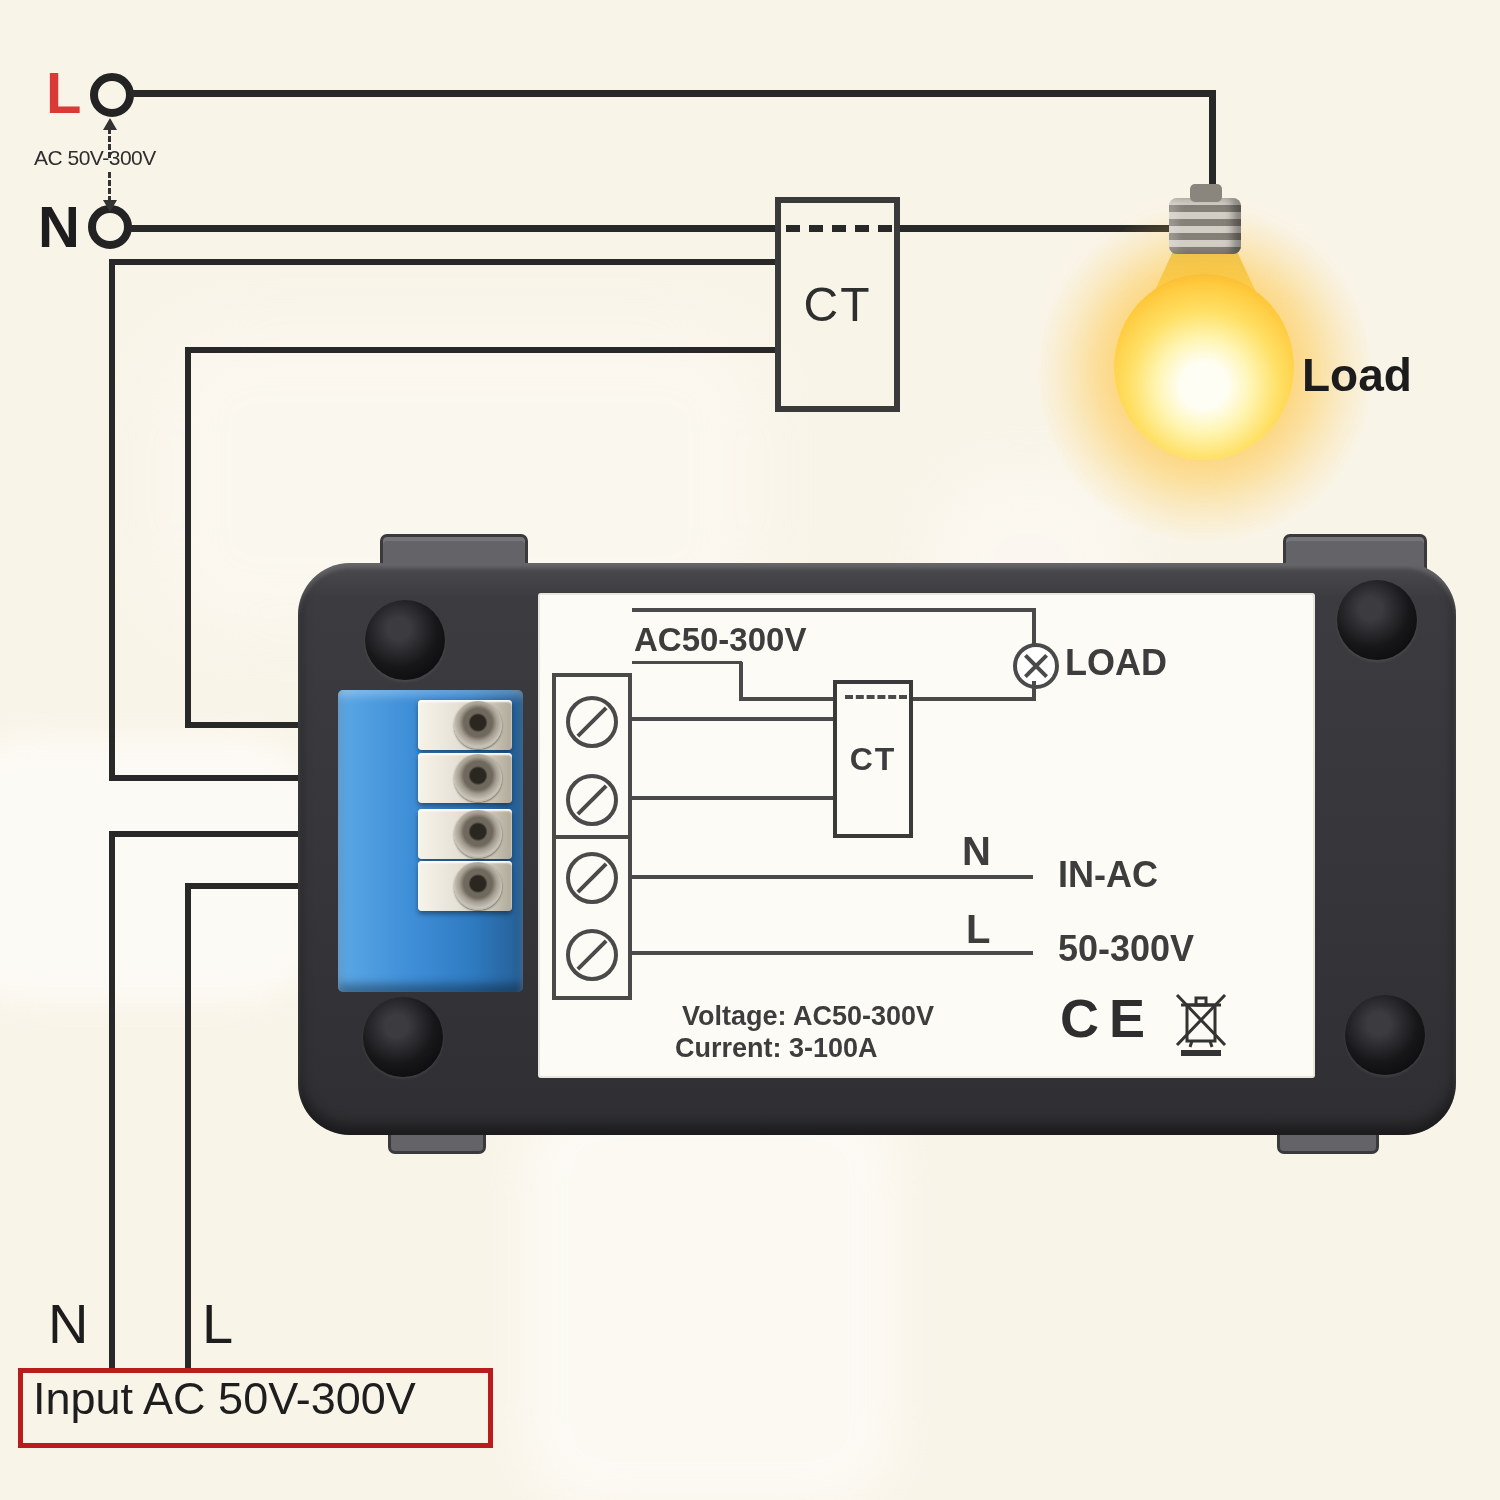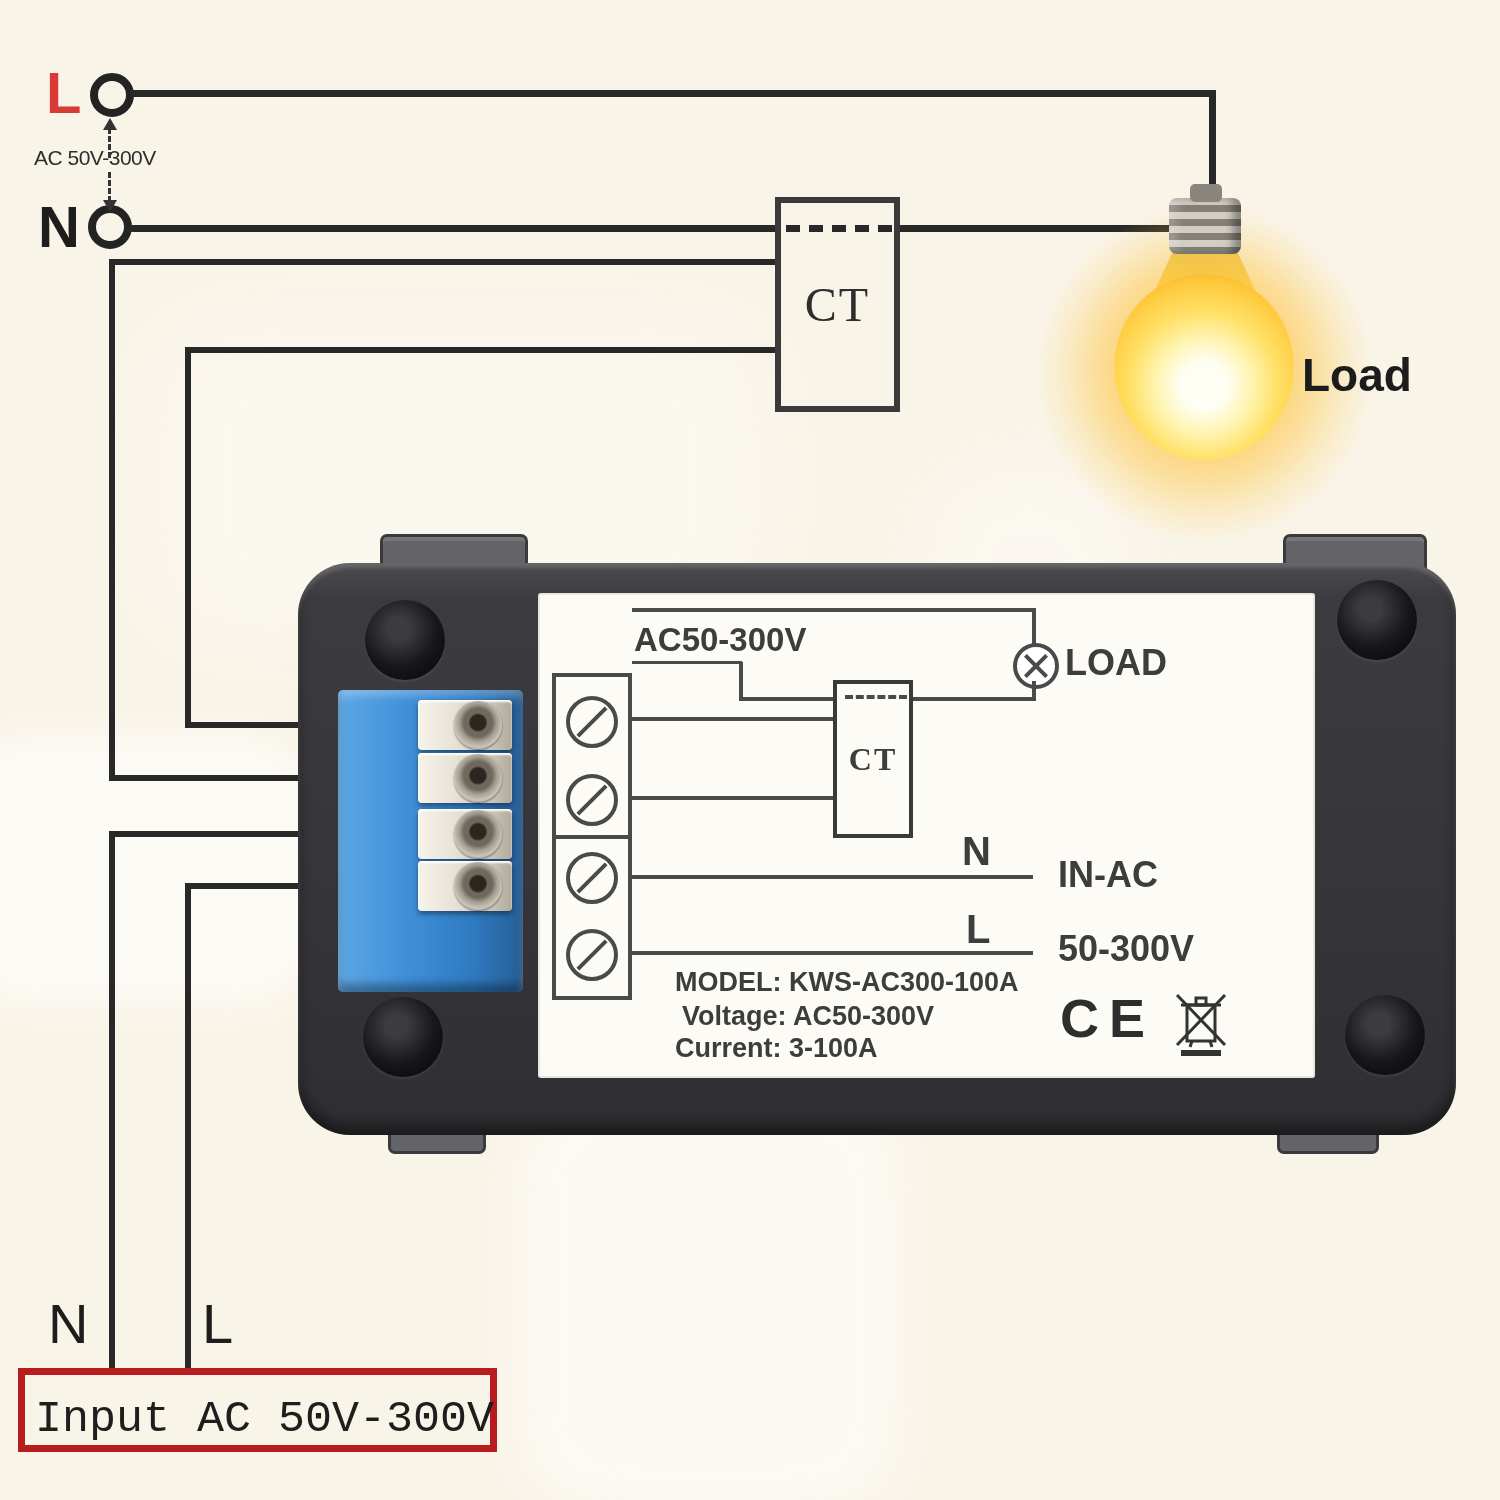--- a/index.html
+++ b/index.html
@@ -15,21 +15,21 @@
   .wv{position:absolute;background:#282828;width:6px;}
   .wh.thick{height:7px}.wv.thick{width:7px}
   .wdash{position:absolute;height:0;border-top:7px dashed #282828;}
   
   .lwh{position:absolute;background:#4a4a4a;height:4px;}
   .lwv{position:absolute;background:#4a4a4a;width:4px;}
   .ldash{position:absolute;height:0;border-top:4px dashed #4a4a4a;}
   .term-dot{position:absolute;width:28px;height:28px;border:8px solid #232323;border-radius:50%;background:#F9F4E8;}
   .biglabel{position:absolute;font-size:58px;font-weight:700;color:#1d1d1d;line-height:1;}
   .ct-box{position:absolute;border:6px solid #3a3a3a;background:transparent;display:flex;align-items:center;justify-content:center;}
-  .ct-box span{font-size:48px;color:#2e2e2e;letter-spacing:2px;font-family:Liberation Serif, serif;}
+  .ct-box span{font-size:48px;color:#2e2e2e;letter-spacing:2px;}
   .arrow-head{position:absolute;width:0;height:0;}
   
   .tab{position:absolute;background:#646468;border:3px solid #3a3a3d;border-radius:7px;box-shadow:inset 0 4px 0 rgba(255,255,255,.12);}
   .case{position:absolute;left:298px;top:563px;width:1158px;height:572px;border-radius:52px;
     background:linear-gradient(180deg,#4c4b4f 0%,#3c3b3f 6%,#363539 55%,#2f2e32 100%);
     box-shadow:inset 0 5px 4px rgba(255,255,255,.16), inset 0 -10px 14px rgba(0,0,0,.45);}
   .screw{position:absolute;width:80px;height:80px;border-radius:50%;
     background:radial-gradient(circle at 42% 36%, #3c3c40 0 16%, #17171a 55%, #050506 100%);
     box-shadow:0 2px 3px rgba(255,255,255,.08);}
   .label{position:absolute;left:538px;top:593px;width:777px;height:485px;background:#FDFBF5;
@@ -180,38 +180,37 @@
     <div class="lwh" style="left:94px;top:124px;width:201px;"></div>
     <div class="lwh" style="left:94px;top:203px;width:201px;"></div>
     <div class="lwh" style="left:94px;top:282px;width:401px;"></div>
     <div class="lwh" style="left:94px;top:358px;width:401px;"></div>
 
     <div class="ltxt" style="left:424px;top:238px;font-size:40px;">N</div>
     <div class="ltxt" style="left:520px;top:264px;font-size:36px;">IN-AC</div>
     <div class="ltxt" style="left:428px;top:316px;font-size:40px;">L</div>
     <div class="ltxt" style="left:520px;top:338px;font-size:36px;">50-300V</div>
 
-    <div class="ltxt" style="left:137px;top:376px;font-size:27px;">MODEL: KWS-AC300-100A</div>
     <div class="ltxt" style="left:144px;top:410px;font-size:27px;">Voltage: AC50-300V</div>
     <div class="ltxt" style="left:137px;top:442px;font-size:27px;">Current: 3-100A</div>
 
     <div class="ltxt" style="left:522px;top:398px;font-size:54px;letter-spacing:10px;color:#2e2e2e;">CE</div>
     <svg style="position:absolute;left:635px;top:394px;" width="56" height="70" viewBox="0 0 56 70">
       <g fill="none" stroke="#333" stroke-width="3">
         <rect x="14" y="18" width="28" height="36"></rect>
         <line x1="8" y1="18" x2="48" y2="18"></line>
         <rect x="23" y="11" width="10" height="7"></rect>
         <line x1="19" y1="54" x2="17" y2="60"></line>
         <line x1="37" y1="54" x2="39" y2="60"></line>
         <line x1="4" y1="8" x2="52" y2="58"></line>
         <line x1="52" y1="8" x2="4" y2="58"></line>
       </g>
       <rect x="8" y="63" width="40" height="6" fill="#333"></rect>
     </svg>
   </div>
 
   <div class="biglabel" style="left:48px;top:1296px;font-weight:400;font-size:56px;">N</div>
   <div class="biglabel" style="left:202px;top:1296px;font-weight:400;font-size:56px;">L</div>
-  <div class="abs" style="left:18px;top:1368px;width:465px;height:70px;border:7px solid #b91c1c;background:transparent;display:flex;align-items:flex-end;font-family:Liberation Mono, monospace;">
+  <div class="abs" style="left:18px;top:1368px;width:465px;height:70px;border:5px solid #b91c1c;background:transparent;display:flex;align-items:flex-start;">
     <span style="font-size:45px;color:#1e1e1e;padding-left:10px;white-space:nowrap;">Input AC 50V-300V</span>
   </div>
 
 </div>
 
 </body></html>

